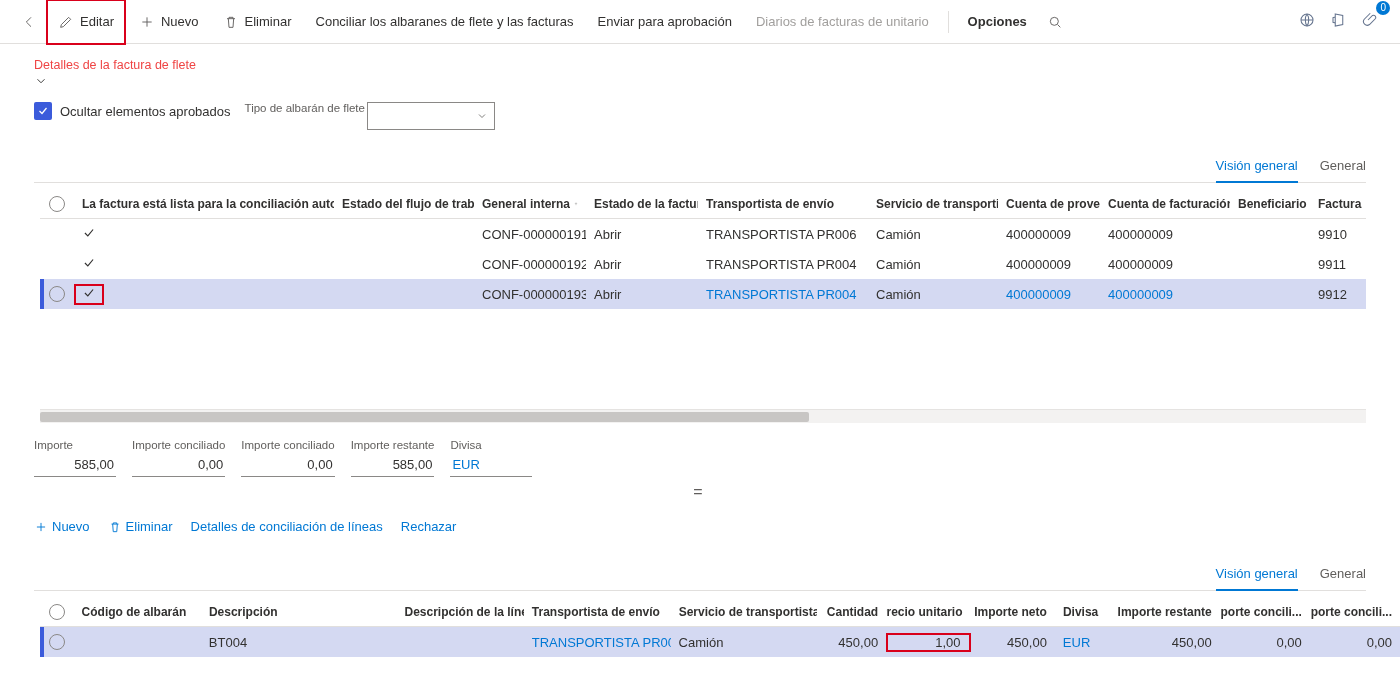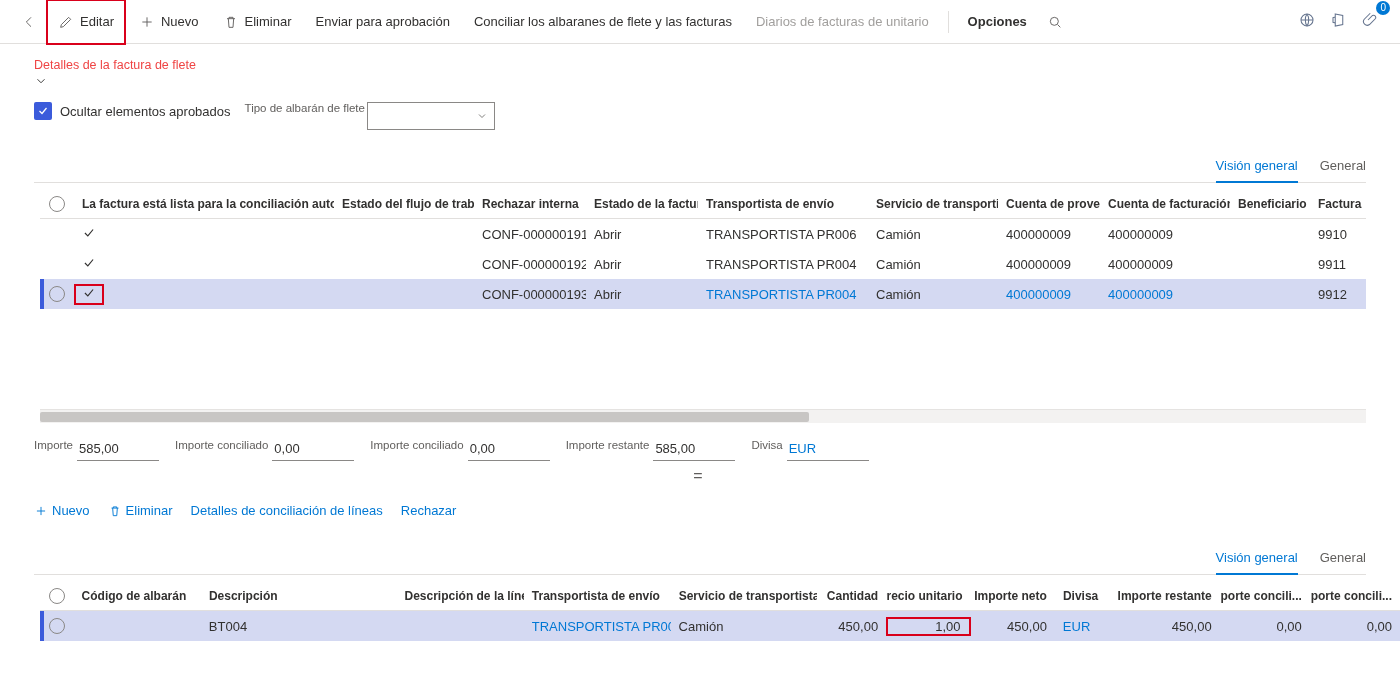--- a/index.html
+++ b/index.html
@@ -55,23 +55,23 @@
   .chk-cell{ width:30px; justify-content:center;}
   .chk-mark svg{ width:14px; height:14px; stroke:#323130; stroke-width:2; fill:none;}
   .link{ color:#0078d4;}
   .r{ justify-content:flex-end;}
   
   .scrollbar{ height:14px; background:#f3f2f1; margin-top:100px; position:relative; border-top:1px solid #e5e3e1;}
   .thumb{ position:absolute; left:0; top:2px; height:10px; width:58%; background:#c8c6c4; border-radius:2px;}
   
   
   .summary{ display:flex; gap:16px; margin-top:16px;}
-  .sfield{ display:flex; flex-direction:row; gap:4px; }
+  .sfield{ display:flex; flex-direction:column; gap:4px; }
   .sfield .lbl{ font-size:11.5px; color:#605e5c;}
-  .sfield .val{ border-bottom:1px solid #8a8886; padding:2px 2px 4px 2px; min-width:82px; }
+  .sfield .val{ border-bottom:1px solid #8a8886; padding:2px 2px 4px 2px; min-width:82px; text-align:right;}
   .sfield .val.link{ text-align:left;}
   .big-eq{ text-align:center; color:#605e5c; font-size:16px; margin-top:6px; letter-spacing:4px;}
   
   
   .line-tbar{ display:flex; gap:18px; margin-top:14px;}
   .line-tbar .lb{ color:#0078d4; display:flex; align-items:center; gap:4px; cursor:pointer; padding:4px 0;}
   .line-tbar .lb svg{ width:14px; height:14px; stroke:#0078d4; fill:none; stroke-width:1.6;}
   
   
   .c-rad{width:34px;} .c-chk{width:30px;}
@@ -107,24 +107,24 @@
       </svg>
     <span>Nuevo</span>
   </div>
   <div class="tbtn">
     <svg viewBox="0 0 24 24">
         <path d="M6 7h12M9 7V5h6v2M8 7l1 13h6l1-13"></path>
       </svg>
     <span>Eliminar</span>
   </div>
   <div class="tbtn">
+    <span>Conciliar los albaranes de flete y las facturas</span>
+  </div>
+  <div class="tbtn">
     <span>Enviar para aprobación</span>
-  </div>
-  <div class="tbtn">
-    <span>Conciliar los albaranes de flete y las facturas</span>
   </div>
   <div class="tbtn disabled">
     <span>Diarios de facturas de unitario</span>
   </div>
   <div class="toolbar-sep"></div>
   <div class="tbtn bold">
     <span>Opciones</span>
   </div>
   <div class="tbtn icon-only">
     <svg viewBox="0 0 24 24">
@@ -187,21 +187,21 @@
   <div class="grid-outer">
     <div class="grid-scroll">
     <div class="grid">
       <div class="ghead">
         <div class="cell radio-cell c-rad">
               <div class="radio"></div>
             </div>
         <div class="cell c-ready">La factura está lista para la conciliación automática</div>
         <div class="cell c-est">Estado del flujo de trabajo</div>
         <div class="cell c-int">
-              <span>Rechazar interna</span>
+              <span>General interna</span>
               <svg class="sort" width="10" height="10" viewBox="0 0 24 24" style="stroke:#605e5c;fill:none;stroke-width:2">
                 <path d="M12 19V5M6 11l6-6 6 6"></path>
               </svg>
             </div>
         <div class="cell c-stat">Estado de la factura</div>
         <div class="cell c-trans">Transportista de envío</div>
         <div class="cell c-serv">Servicio de transportista</div>
         <div class="cell c-vend">Cuenta de proveedor</div>
         <div class="cell c-bill">Cuenta de facturación</div>
         <div class="cell c-benef">Beneficiario</div>

